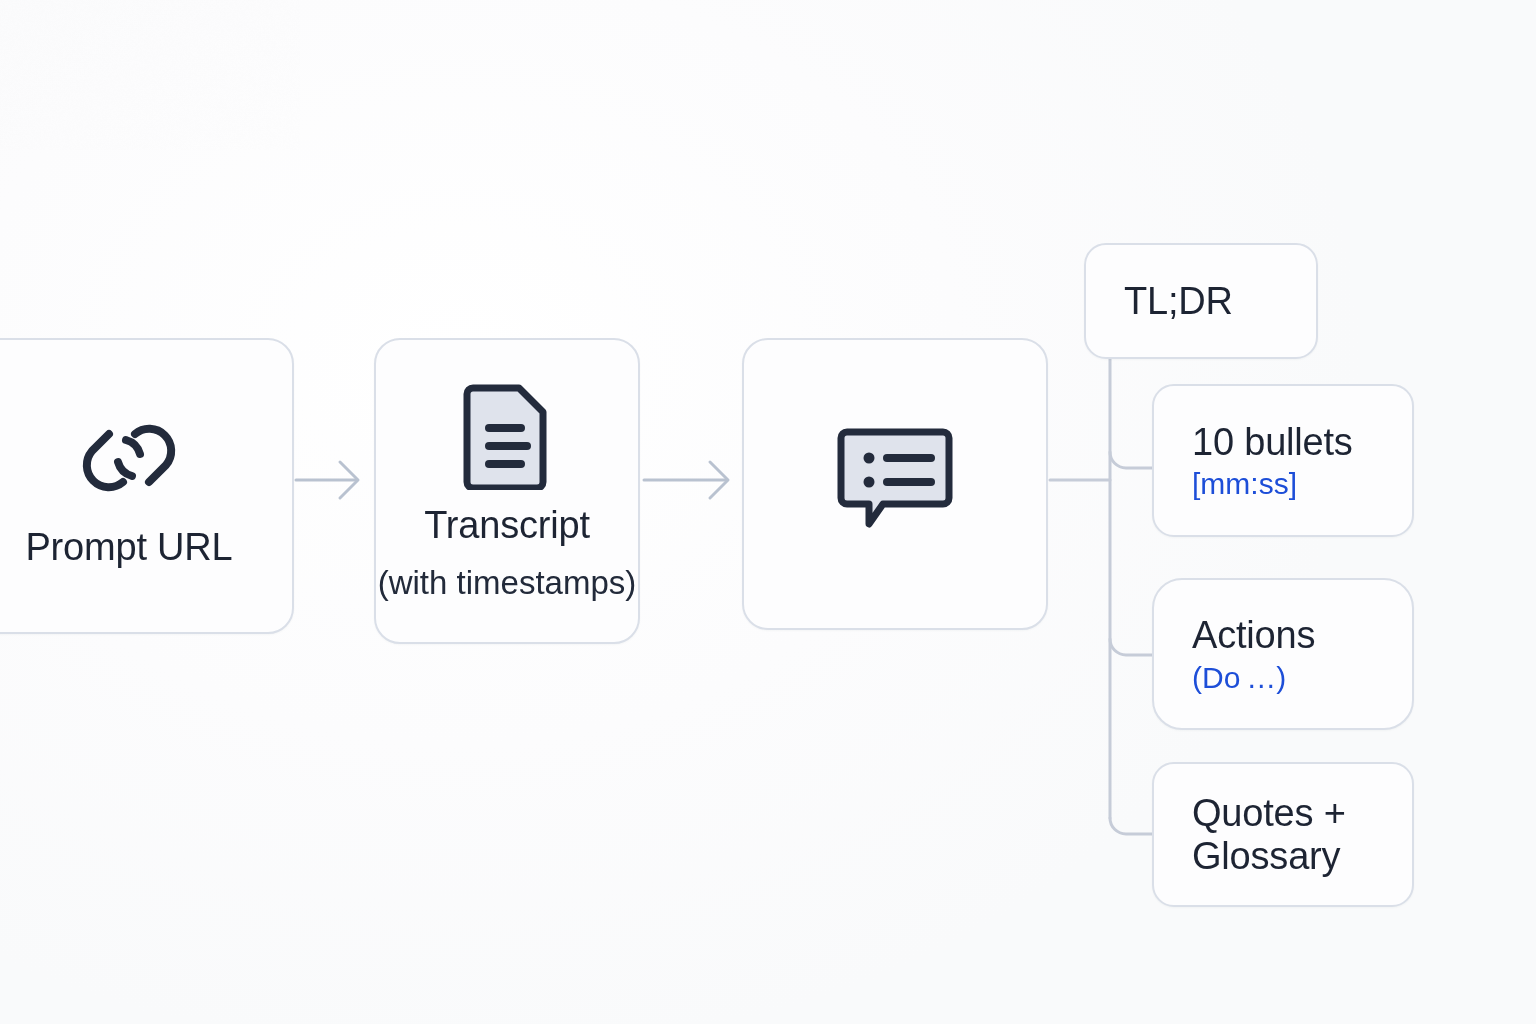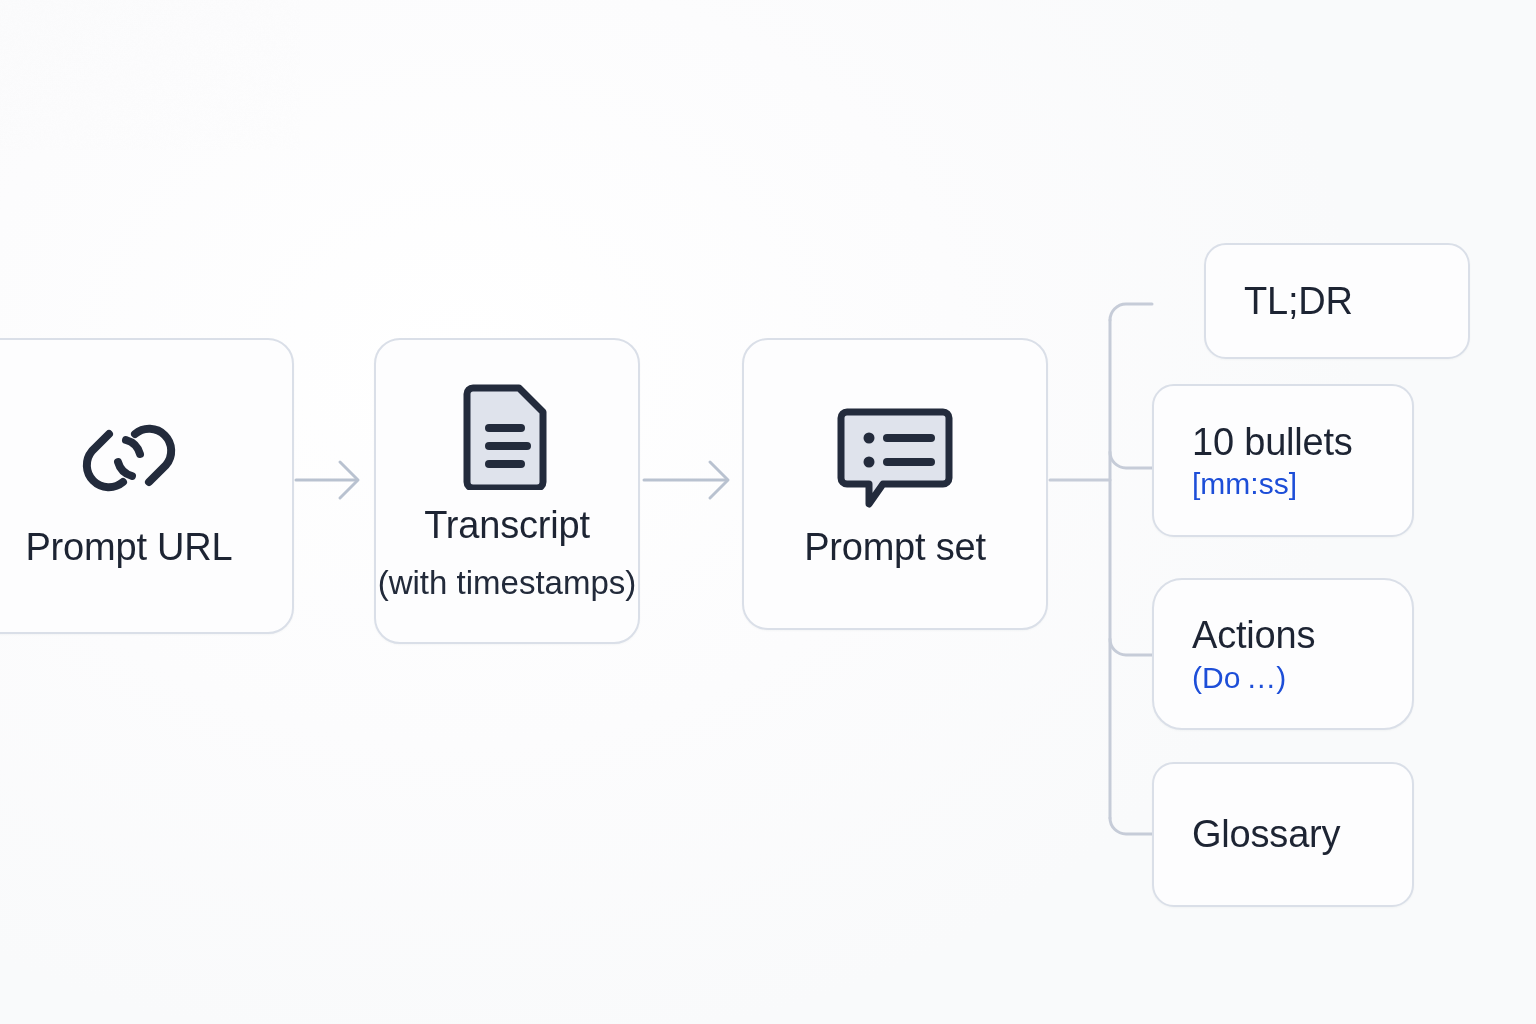--- a/index.html
+++ b/index.html
@@ -101,21 +101,21 @@
     color: #1d4ed8;
     line-height: 1.1;
     margin-top: 4px;
   }
 
   
   #card-youtube   { left: -36px;  top: 338px; width: 330px; height: 296px; }
   #card-transcript{ left: 374px;  top: 338px; width: 266px; height: 306px; }
   #card-prompt    { left: 742px;  top: 338px; width: 306px; height: 292px; }
 
-  #out-tldr    { left: 1204px; top: 243px; width: 266px; height: 116px; }
+  #out-tldr    { left: 1084px; top: 243px; width: 234px; height: 116px; }
   #out-bullets { left: 1152px; top: 384px; width: 262px; height: 153px; }
   #out-actions { left: 1152px; top: 578px; width: 262px; height: 152px; border-radius: 30px; }
   #out-quotes  { left: 1152px; top: 762px; width: 262px; height: 145px; }
 </style>
 </head>
 <body>
 
 <div id="canvas">
 
   <svg id="noise" xmlns="http://www.w3.org/2000/svg">
@@ -195,34 +195,34 @@
       <svg width="120" height="112" viewBox="0 0 120 112" xmlns="http://www.w3.org/2000/svg">
         <path d="M12 12 h96 a6 6 0 0 1 6 6 v60 a6 6 0 0 1 -6 6 h-60 l-14 20 v-20 h-22 a6 6 0 0 1 -6 -6 v-60 a6 6 0 0 1 6 -6 z" fill="#dfe3ec" stroke="#232b3c" stroke-width="7" stroke-linejoin="round"></path>
         <g stroke="#232b3c" stroke-width="8" stroke-linecap="round">
           <line x1="52" y1="38" x2="96" y2="38"></line>
           <line x1="52" y1="62" x2="96" y2="62"></line>
         </g>
         <circle cx="34" cy="38" r="5.5" fill="#232b3c"></circle>
         <circle cx="34" cy="62" r="5.5" fill="#232b3c"></circle>
       </svg>
     </div>
-    <div class="stage-title">Prompt set</div>
   </div>
 
   <div class="card out" id="out-tldr">
     <div class="out-title">TL;DR</div>
   </div>
 
   <div class="card out" id="out-bullets">
     <div class="out-title">10 bullets</div>
     <div class="out-sub">[mm:ss]</div>
   </div>
 
   <div class="card out" id="out-actions">
     <div class="out-title">Actions</div>
     <div class="out-sub">(Do …)</div>
   </div>
 
   <div class="card out" id="out-quotes">
+    <div class="out-title">Quotes +</div>
     <div class="out-title">Glossary</div>
   </div>
 
 </div>
 
 </body></html>

